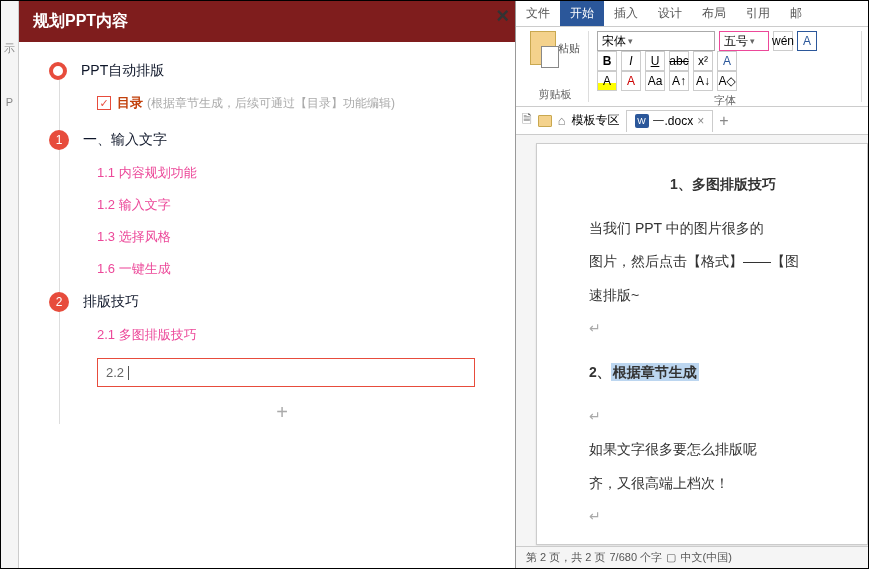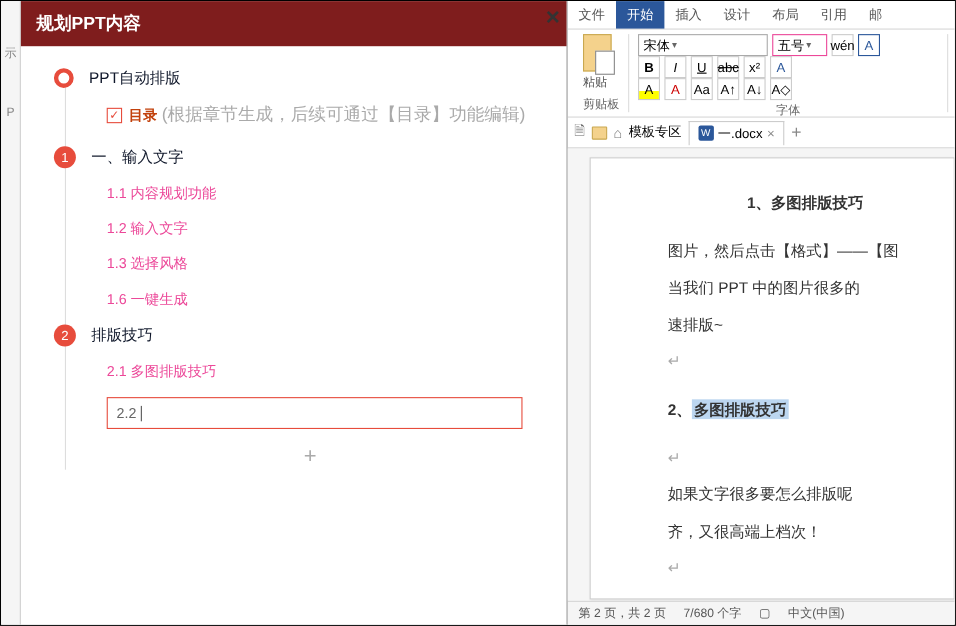--- a/index.html
+++ b/index.html
@@ -12,21 +12,21 @@
 .tree { padding: 20px 30px 0 60px; position: relative; }
 .node-row { display: flex; align-items: center; margin-bottom: 14px; font-size: 14px; color: #555; position: relative; }
 .circle { width: 20px; height: 20px; border-radius: 50%; display: flex; align-items: center; justify-content: center; font-size: 12px; color: #fff; margin-right: 14px; margin-left: -30px; flex-shrink: 0; }
 .c-ring { width: 18px; height: 18px; border: 4px solid #e74c3c; background: #fff; border-radius: 50%; margin-right: 14px; margin-left: -30px; flex-shrink: 0; }
 .c-orange { background: #e74c3c; }
 .section-title { font-size: 14px; color: #0f172a; }
 .sub-row { padding-left: 18px; font-size: 13px; color: #ec4899; margin-bottom: 14px; }
 .checkbox-row { display: flex; align-items: center; padding-left: 18px; margin-bottom: 18px; font-size: 13px; }
 .cb { width: 14px; height: 14px; border: 1px solid #e74c3c; display: flex; align-items: center; justify-content: center; color: #e74c3c; font-size: 11px; margin-right: 6px; }
 .cb-label { color: #c2410c; font-weight: bold; margin-right: 4px; }
-.cb-desc { color: #aaa; font-size: 16px; }
+.cb-desc { color: #aaa; font-size: 12px; }
 .input-outline { border: 1px solid #e74c3c; padding: 6px 8px; margin-left: 18px; margin-right: 10px; font-size: 13px; color: #666; display: flex; align-items: center; }
 .input-outline .cursor { border-left: 1px solid #555; height: 14px; margin-left: 4px; }
 .add-btn { text-align: center; font-size: 20px; color: #aaa; margin-top: 14px; cursor: pointer; }
 .vline { position: absolute; left: 40px; top: 22px; bottom: 0; width: 1px; background: #ddd; }
 .right-app { flex: 1; background: #f9f9f9; display: flex; flex-direction: column; overflow: hidden; }
 .ribbon-tabs { display: flex; background: #fff; border-bottom: 1px solid #ccc; height: 26px; font-size: 12px; }
 .rtab { padding: 4px 10px; color: #555; cursor: pointer; }
 .rtab.active { background: #2b579a; color: #fff; }
 .ribbon-body { display: flex; background: #fff; border-bottom: 1px solid #ccc; padding: 4px 6px; height: 80px; }
 .ribbon-group { border-right: 1px solid #ddd; padding: 0 8px; display: flex; flex-direction: column; justify-content: space-between; }
@@ -35,24 +35,24 @@
 .paste-ico { width: 26px; height: 34px; background: #f4d28c; border: 1px solid #c9a850; position: relative; }
 .paste-ico::after { content:""; position: absolute; right: -4px; bottom: -4px; width: 16px; height: 20px; background: #fff; border: 1px solid #888; }
 .font-sel { width: 118px; height: 20px; border: 1px solid #aaa; font-size: 12px; padding: 1px 4px; background: #fff; display: flex; align-items: center; }
 .size-sel { width: 50px; height: 20px; border: 1px solid #ec4899; font-size: 12px; padding: 1px 4px; background: #fff; display: flex; align-items: center; }
 .mini-btn { width: 20px; height: 20px; border: 1px solid #ccc; display: flex; align-items: center; justify-content: center; font-size: 12px; background: #fff; cursor: pointer; }
 .mini-btn.blue { color: #2b579a; border: 1px solid #2b579a; }
 .tabbar { display: flex; align-items: center; background: #fff; border-bottom: 1px solid #ccc; height: 28px; font-size: 12px; padding: 0 6px; gap: 6px; }
 .doc-tab { display: flex; align-items: center; border: 1px solid #ccc; border-bottom: none; padding: 2px 8px; gap: 4px; background: #fff; }
 .word-ico { width: 14px; height: 14px; background: #2b579a; color: #fff; font-size: 9px; display: flex; align-items: center; justify-content: center; border-radius: 2px; }
 .doc-body { flex: 1; background: #f5f5f5; padding: 8px 0 0 20px; overflow: hidden; position: relative; }
-.page { background: #fff; border: 1px solid #ccc; width: 100%; padding: 14px 10px 10px 70px; font-size: 14px; color: #333; line-height: 2.4; min-height: 400px; box-shadow: 0 1px 2px rgba(0,0,0,.1); }
+.page { background: #fff; border: 1px solid #ccc; width: 100%; padding: 14px 10px 10px 52px; font-size: 14px; color: #333; line-height: 2.4; min-height: 400px; box-shadow: 0 1px 2px rgba(0,0,0,.1); }
 .page h4 { font-size: 14px; font-weight: bold; margin: 10px 0; }
 .hl { background: #bcd6f0; padding: 1px 2px; }
-.status-bar { height: 22px; background: #f5f5f5; border-top: 1px solid #ccc; font-size: 11px; color: #555; display: flex; align-items: center; padding: 0 10px; gap: 16px; }
+.status-bar { height: 22px; background: #f5f5f5; border-top: 1px solid #ccc; font-size: 11px; color: #555; display: flex; align-items: center; padding: 0 10px; gap: 4px; }
 .small-ico { font-size: 12px; color: #666; }
 .fold-ico { width: 14px; height: 12px; background: #f4d28c; border: 1px solid #c9a850; border-radius: 1px; }
 .home-ico { font-size: 13px; color: #777; }
 .caret { font-size: 9px; color: #666; margin-left: 2px; }
 </style>
 </head>
 <body>
 
 <div class="layout">
   <div class="left-edge">
@@ -113,21 +113,21 @@
       <div class="rtab active">开始</div>
       <div class="rtab">插入</div>
       <div class="rtab">设计</div>
       <div class="rtab">布局</div>
       <div class="rtab">引用</div>
       <div class="rtab">邮</div>
     </div>
 
     <div class="ribbon-body">
       <div class="ribbon-group">
-        <div style="display:flex;flex-direction:column;align-items:flex-start;gap:2px">
+        <div style="display:flex;flex-direction:row;align-items:center;gap:2px">
           <div class="paste-ico"></div>
           <div style="font-size:11px;color:#555">粘贴</div>
         </div>
         <div class="rg-label">剪贴板</div>
       </div>
       <div class="ribbon-group" style="flex:1">
         <div class="rg-icons">
           <div class="font-sel">
               <span>宋体</span>
               <span class="caret">▾</span>
@@ -176,26 +176,26 @@
         <span class="word-ico">W</span>
         <span>一.docx</span>
         <span style="color:#888">×</span>
       </div>
       <span style="font-size:16px;color:#888">+</span>
     </div>
 
     <div class="doc-body">
       <div class="page">
         <h4 style="text-align:center">1、多图排版技巧</h4>
+        <div>当我们 PPT 中的图片很多的</div>
         <div>图片，然后点击【格式】——【图</div>
-        <div>当我们 PPT 中的图片很多的</div>
         <div>速排版~</div>
         <div style="color:#aaa">↵</div>
         <h4>
-          <span>2、</span><span class="hl">多图排版技巧</span>
+          <span>2、</span><span class="hl">根据章节生成</span>
         </h4>
         <div style="color:#aaa">↵</div>
         <div>如果文字很多要怎么排版呢</div>
         <div>齐，又很高端上档次！</div>
         <div style="color:#aaa">↵</div>
       </div>
     </div>
 
     <div class="status-bar">
       <span>第 2 页，共 2 页</span>

